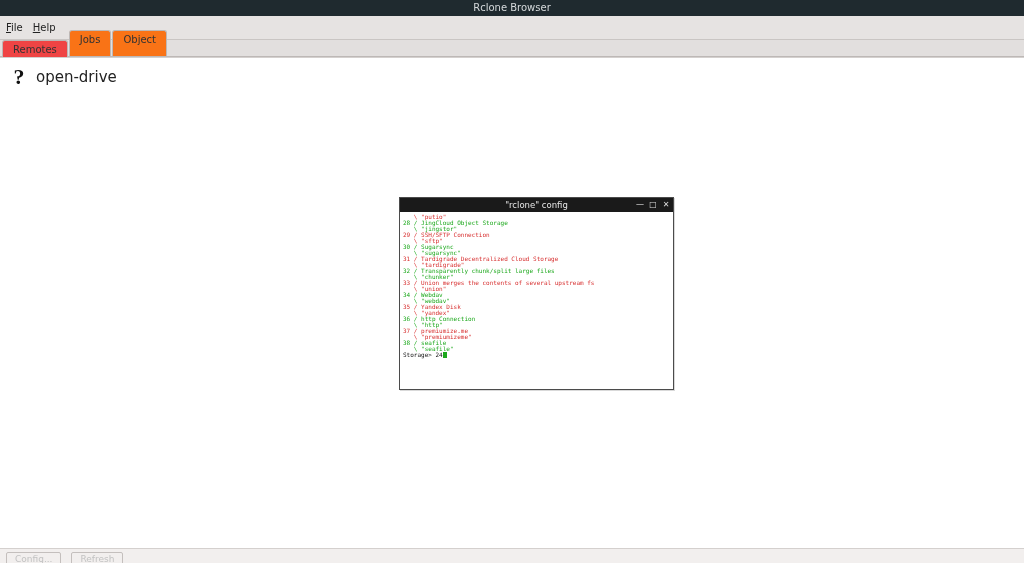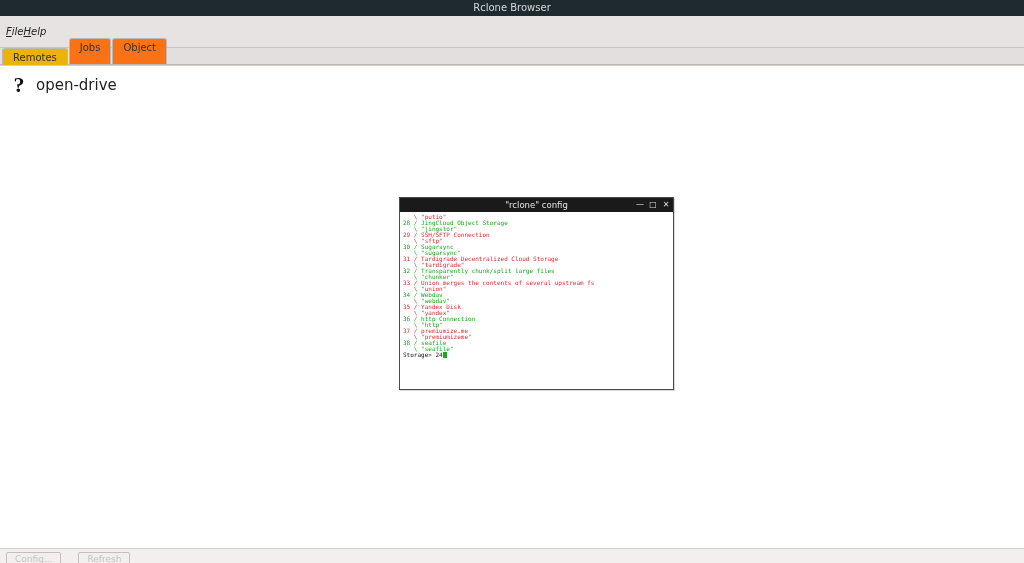--- a/index.html
+++ b/index.html
@@ -14,27 +14,27 @@
   .titlebar {
     height: 16px;
     background: #1f2a2f;
     color: #d5d9db;
     font-size: 10px;
     text-align: center;
     line-height: 16px;
   }
   
   .menubar {
-    height: 32px;
+    height: 24px;
     background: #e6e3e2;
     border-bottom: 1px solid #c9c5c3;
     padding: 0 6px;
     display: flex;
     align-items: center;
-    font-style: italic;
+    gap: 10px;
   }
   .menubar .item {
     font-size: 10px;
     color: #222;
     cursor: default;
   }
   .menubar .item u { text-decoration: underline; }
   
   .tabrow {
     height: 17px;
@@ -51,21 +51,21 @@
     line-height: 15px;
     border: 1px solid #bdb8b6;
     border-bottom: none;
     border-radius: 3px 3px 0 0;
     background: #f97316;
     color: #333;
     margin-right: 1px;
     cursor: default;
   }
   .tab.active {
-    background: #eab308;
+    background: #ef4444;
     position: relative;
     top: 1px;
     height: 17px;
   }
   .content {
     background: #ffffff;
     height: 499px;
     border-top: 1px solid #d4d0ce;
     padding: 6px;
   }
@@ -91,21 +91,21 @@
   }
   .bottom-bar {
     position: absolute;
     bottom: 0; left: 0; right: 0;
     height: 15px;
     background: #f2efee;
     border-top: 1px solid #d4d0ce;
     display: flex;
     align-items: flex-start;
     padding: 0 6px;
-    gap: 17px;
+    gap: 10px;
     overflow: hidden;
   }
   .ghost-btn {
     font-size: 9px;
     padding: 1px 8px;
     border: 1px solid #c4bfbd;
     border-radius: 2px;
     background: #f2efee;
     color: #c2c2c2;
     height: 14px;

